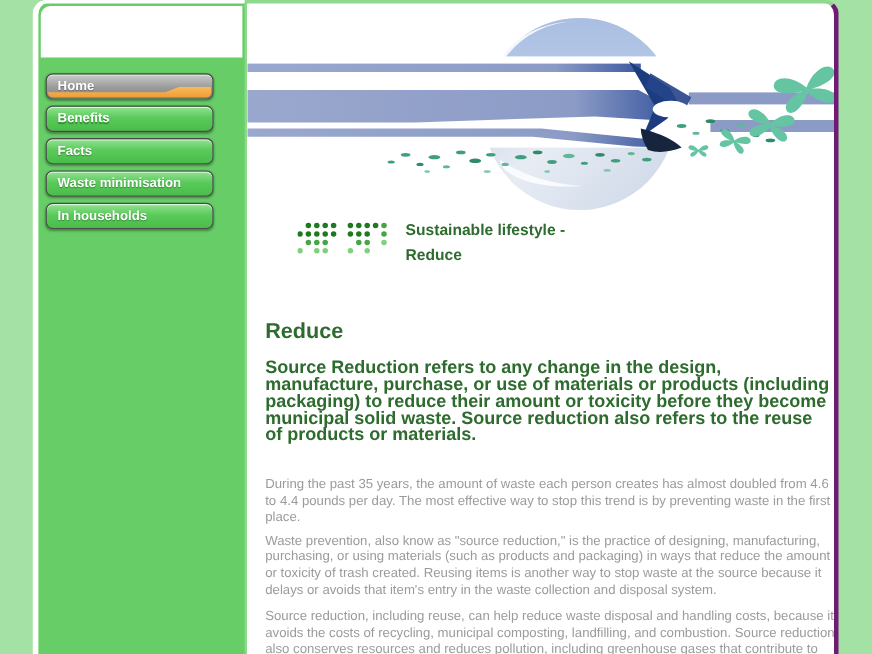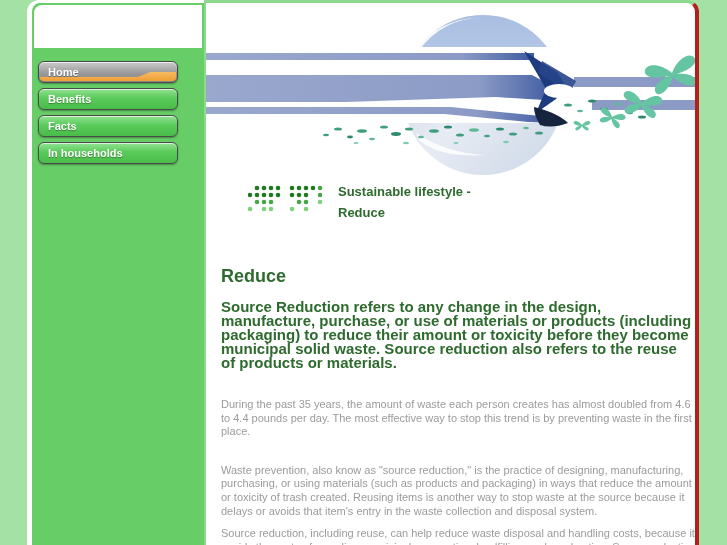--- a/index.html
+++ b/index.html
@@ -21,50 +21,53 @@
   .nav-btn.active{background:linear-gradient(180deg,#CCCCCC 0%,#9A9A9A 55%,#868686 100%);}
   .nav-btn.active::after{content:"";position:absolute;left:1px;right:1px;bottom:1px;height:9px;
            background:linear-gradient(180deg,#F8BB62,#F09E33);
            clip-path:polygon(0 55%,72% 55%,81% 0,100% 0,100% 100%,0 100%);
            border-radius:0 0 4px 4px;}
   .nav-btn span{position:relative;z-index:2;}
 
   
   .content{position:absolute;left:204px;top:0;bottom:0;width:495px;box-sizing:border-box;
            background:#FFFFFF;border-left:2px solid #8FD98F;border-top:3px solid #8FD98F;
-           border-right:4px solid #b91c1c;border-radius:0 12px 0 0;overflow:hidden;}
+           border-right:4px solid #701a75;border-radius:0 12px 0 0;overflow:hidden;}
   .banner{display:block;}
 
   .tagline-row{display:flex;align-items:flex-start;margin:0 0 0 42px;gap:12px;}
   .dots{margin-top:4px;flex:none;}
   .tagline{font-size:13px;font-weight:bold;color:#2E6B2E;line-height:21px;}
 
   .heading{margin:43px 0 0 15px;font-size:18px;font-weight:bold;color:#2E6B2E;}
   .intro{margin:13px 0 0 15px;width:474px;font-size:15px;font-weight:bold;color:#2E6B2E;line-height:14px;}
   .body-p{margin:0 0 0 15px;width:476px;font-size:11px;color:#9B9B9B;line-height:13.6px;}
   .p1{margin-top:28px;}
-  .p2{margin-top:25px;}
+  .p2{margin-top:6px;}
   .p3{margin-top:9px;}
 </style>
 </head>
 <body>
 
 <div class="stage">
 
   <aside class="sidebar">
     <div class="logo-box"></div>
     <nav class="nav">
       <div class="nav-btn active">
         <span>Home</span>
       </div>
       <div class="nav-btn">
         <span>Benefits</span>
       </div>
       <div class="nav-btn">
         <span>Facts</span>
+      </div>
+      <div class="nav-btn">
+        <span>Waste minimisation</span>
       </div>
       <div class="nav-btn">
         <span>In households</span>
       </div>
     </nav>
   </aside>
 
   <main class="content">
 
     <svg class="banner" width="489" height="178" viewBox="0 0 489 178" aria-hidden="true">

